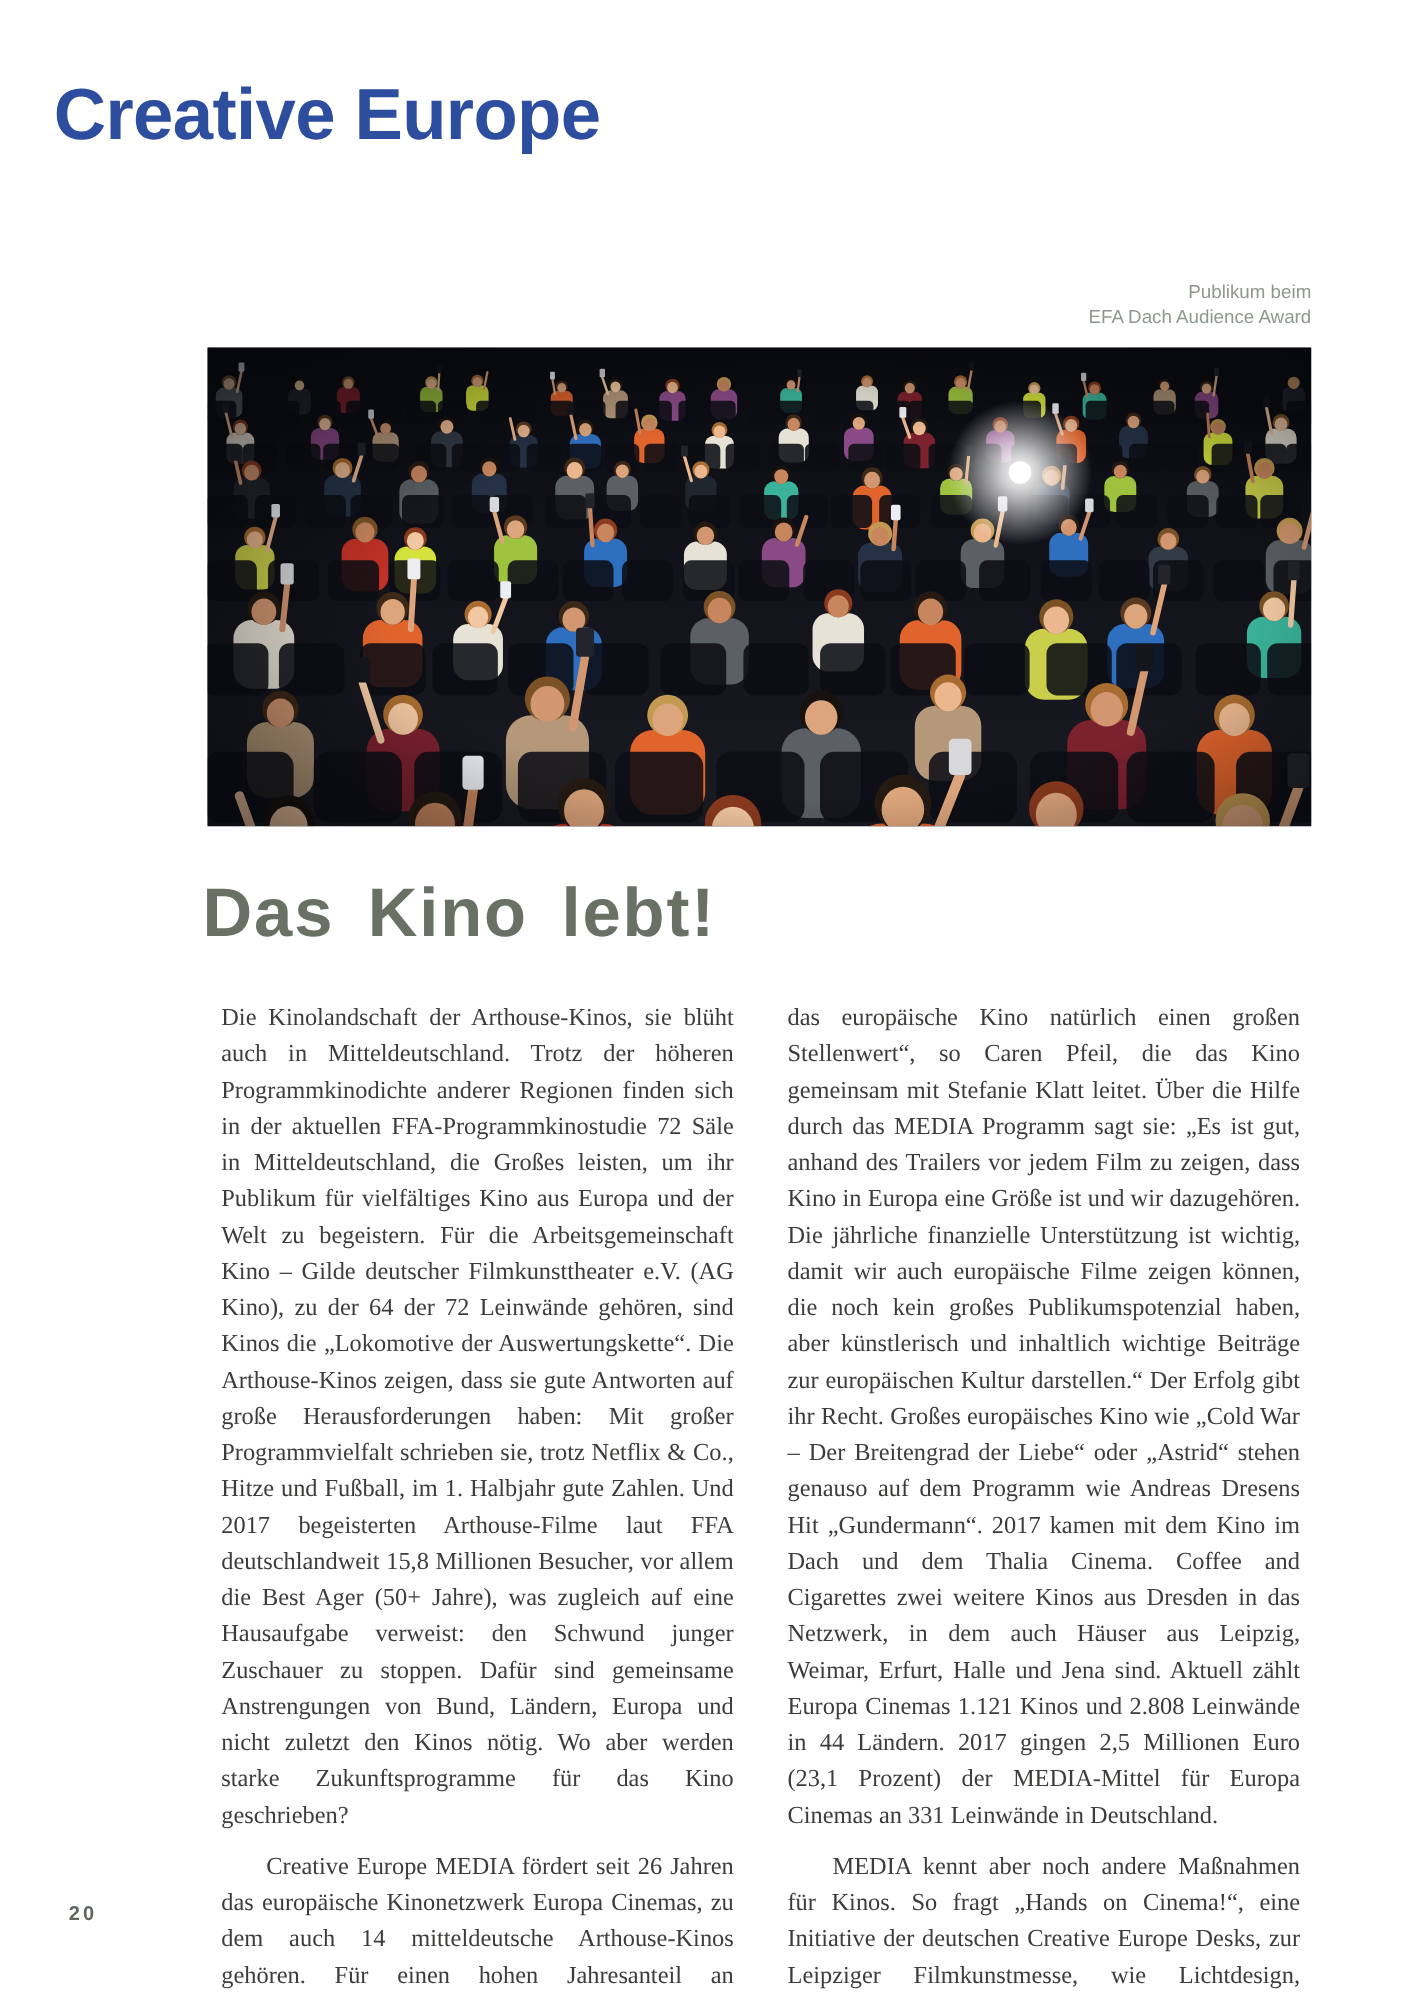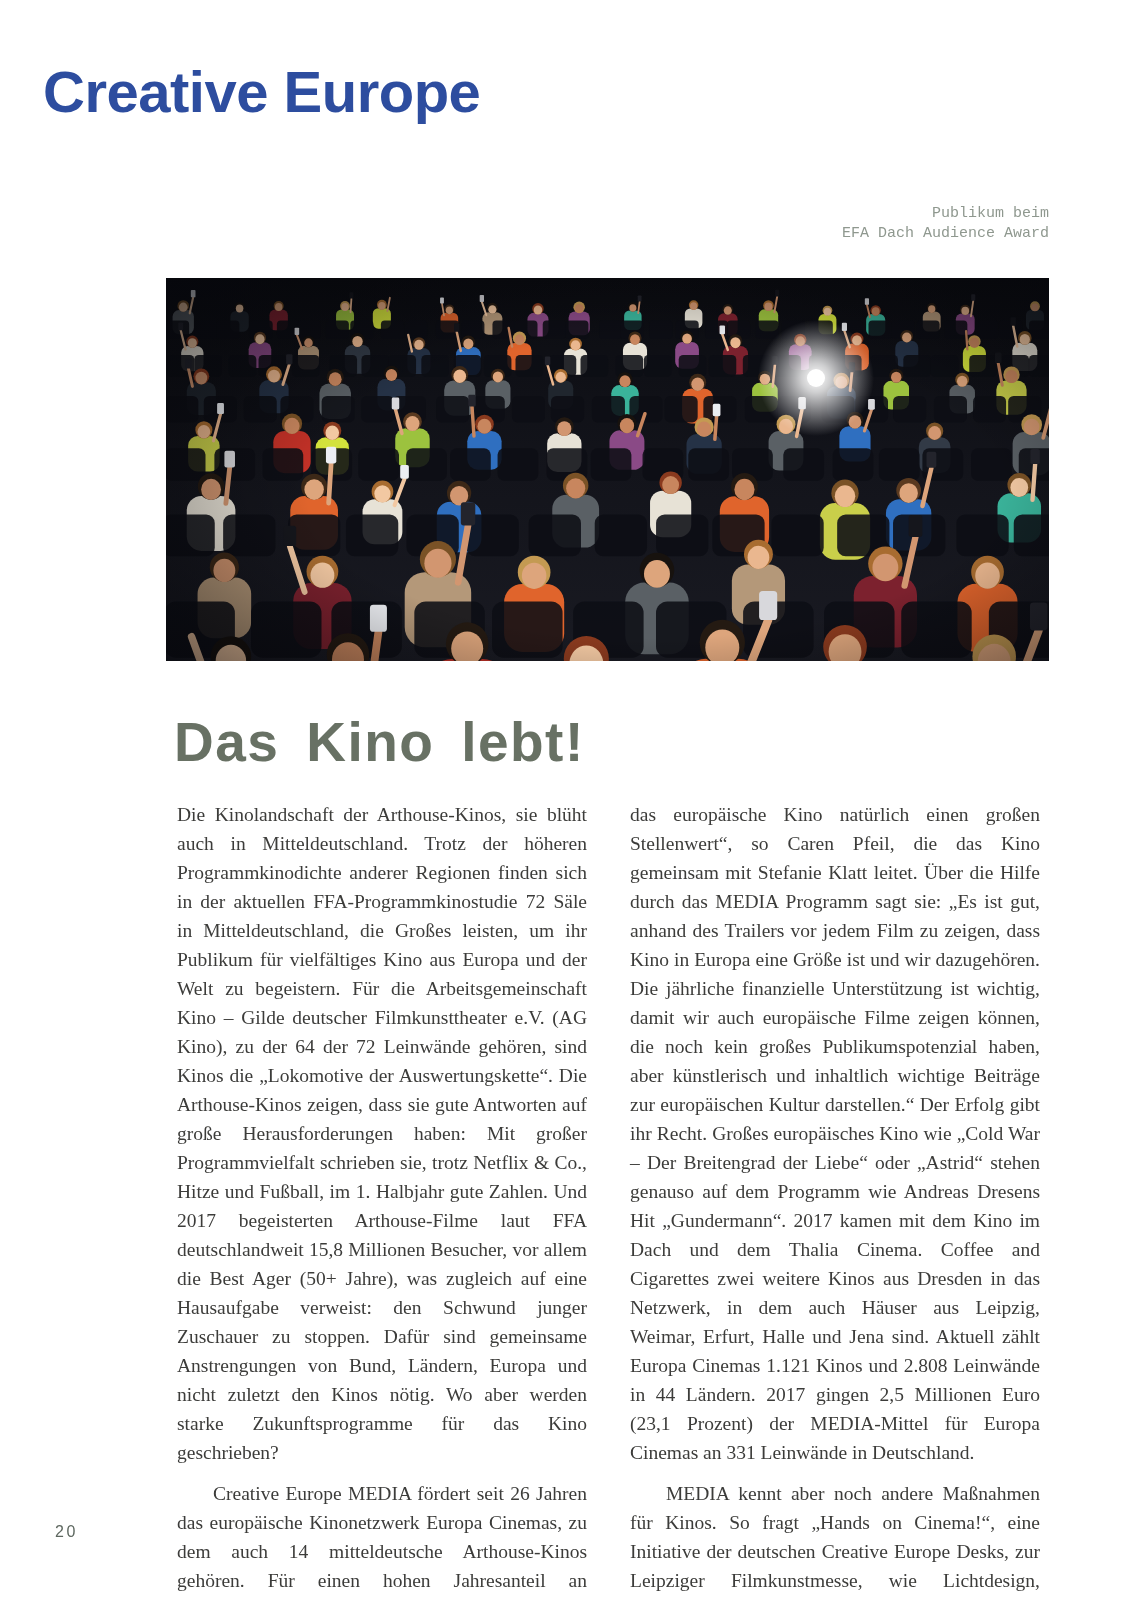--- a/index.html
+++ b/index.html
@@ -18,43 +18,42 @@
     margin: 0;
     font-family: "Liberation Sans", sans-serif;
     font-weight: 700;
     font-size: 58px;
     line-height: 67px;
     letter-spacing: -0.5px;
     color: var(--title-blue, #2d4d9f);
   }
   .photo-caption {
     position: absolute;
-    top: 204px;
+    top: 224px;
     right: 83px;
     text-align: right;
     font-size: 15px;
     line-height: 20px;
     color: var(--caption-gray, #8f988f);
-    font-family: Liberation Mono, monospace;
   }
   .photo {
     position: absolute;
     left: 166px;
     top: 278px;
     width: 883px;
     height: 383px;
     background: #0c0d12;
     overflow: hidden;
   }
   .photo svg { display: block; width: 100%; height: 100%; }
   .headline {
     position: absolute;
     left: 162px;
     top: 700px;
-    margin: 12px;
+    margin: 0;
     font-family: "Liberation Sans", sans-serif;
     font-weight: 700;
     font-size: 55px;
     line-height: 60px;
     letter-spacing: 1.5px;
     word-spacing: 10px;
     color: var(--headline-gray, #687164);
   }
   .columns {
     position: absolute;
@@ -73,21 +72,21 @@
     color: var(--body-text, #3c3c3a);
     hyphens: auto;
   }
   .col p { margin: 12px; }
   .col p.indent { text-indent: 36px; }
   .page-number {
     position: absolute;
     left: 55px;
     top: 1523px;
     font-family: "Liberation Sans", sans-serif;
-    font-weight: 400;
+    font-weight: 700;
     font-size: 16px;
     letter-spacing: 2.5px;
     color: var(--page-number-gray, #5d675f);
   }
 </style>
 </head>
 <body>
 
 <div class="page">
 

